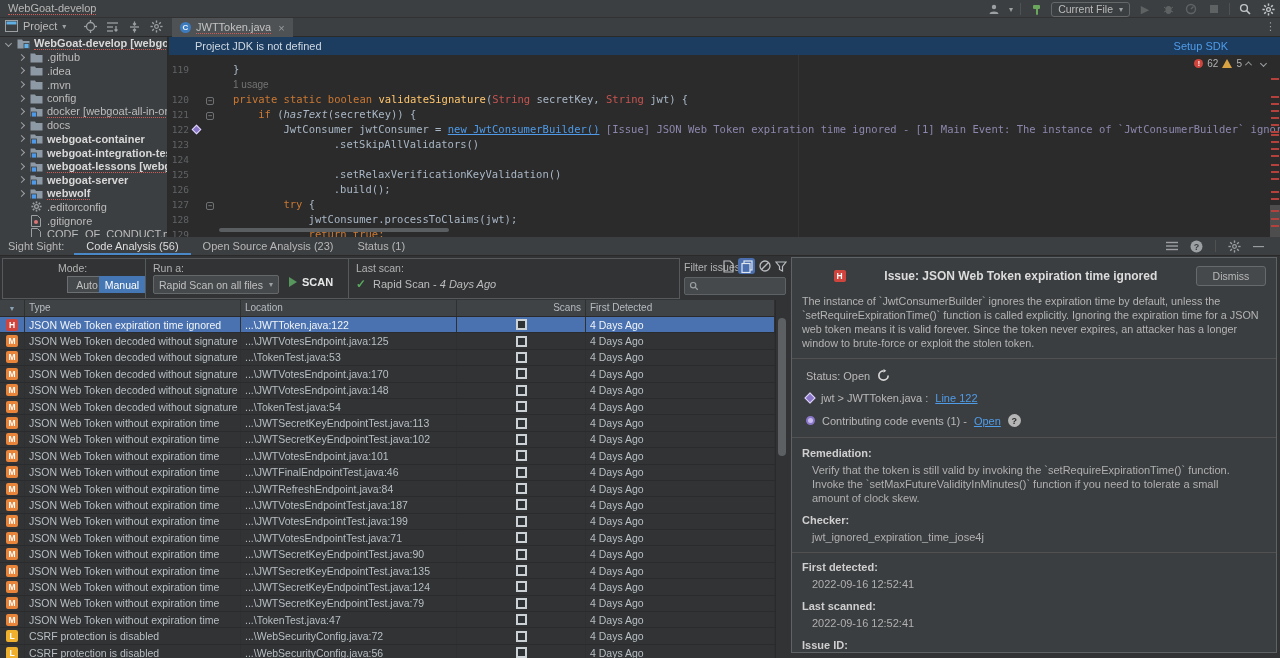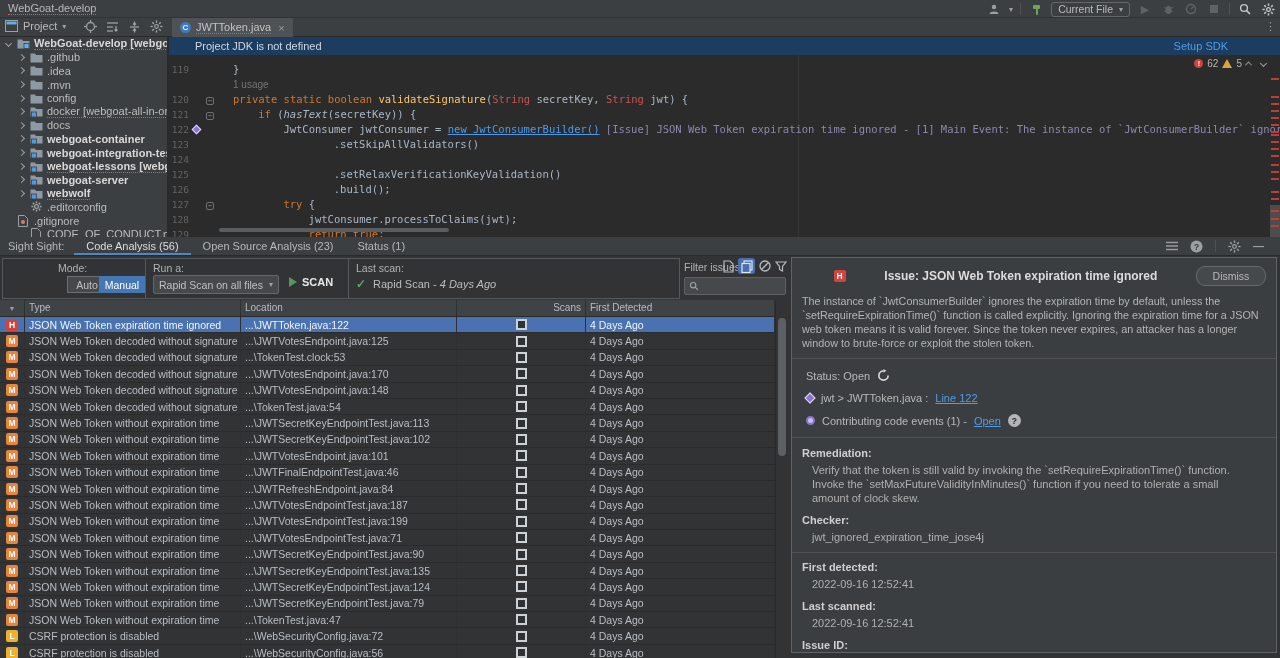--- a/index.html
+++ b/index.html
@@ -103,21 +103,21 @@
   .irow.sel { background:#4a72b0; color:#f0f4f8; }
   .sev { width:12px; height:12px; border-radius:2px; color:#fff; font-size:8.5px; font-weight:bold; display:flex; align-items:center; justify-content:center; margin:0 auto; }
   .scanbox { width:11px; height:11px; border:2px solid #ccd1d5; background:#2f3234; margin:0 auto; }
   .vscroll { position:absolute; left:775px; top:44px; width:12px; bottom:0; background:#313335; border-left:1px solid #2a2a2a; }
   .vthumb { position:absolute; left:2px; top:18px; width:8px; height:138px; background:#5c6062; border-radius:4px; }
 
   
   .details { position:absolute; left:791px; top:1px; width:486px; height:396px; background:#3b3e40; border:1px solid #5f6366; padding:8px 10px; font-size:11px; overflow:hidden; }
   .dtitle-row { display:flex; align-items:center; gap:7px; }
   .dtitle { font-size:12px; font-weight:bold; color:#dcdcdc; }
-  .dismiss { margin-left:auto; width:70px; height:20px; background:#45494b; border:1px solid #666a6c; border-radius:9px; color:#b8b8b8; font-size:10.5px; display:flex; align-items:center; justify-content:center; }
+  .dismiss { margin-left:auto; width:70px; height:20px; background:#45494b; border:1px solid #666a6c; border-radius:3px; color:#b8b8b8; font-size:10.5px; display:flex; align-items:center; justify-content:center; }
   .ddesc { margin-top:8px; color:#b4b4b4; font-size:10.8px; line-height:14px; }
   .dhr { height:1px; background:#515151; margin:8px -10px; }
   .drow { display:flex; align-items:center; gap:7px; margin:10px 0 10px 4px; color:#b8b8b8; }
   .dlink { color:#4f9ce8; text-decoration:underline; }
   .refresh-ico, .q-ico { flex:none; }
   .ddiamond { width:8px; height:8px; background:#8a76c8; border:1px solid #e0d8f6; transform:rotate(45deg); flex:none; }
   .dring { width:9px; height:9px; border-radius:50%; border:2px solid #8a76c8; background:#c9bdf0; flex:none; }
   .qmark { width:13px; height:13px; border-radius:50%; background:#b5b5b5; color:#2b2b2b; font-weight:bold; font-size:9px; display:flex; align-items:center; justify-content:center; }
   .dlabel { font-weight:bold; color:#cfcfcf; margin-top:9px; }
   .dval { color:#b0b0b0; margin:4px 0 0 10px; line-height:14px; }
@@ -386,21 +386,21 @@
                 <line x1="11" y1="7" x2="13.5" y2="7"></line>
                 <line x1="2.4" y1="2.4" x2="4.2" y2="4.2"></line>
                 <line x1="9.8" y1="9.8" x2="11.6" y2="11.6"></line>
                 <line x1="11.6" y1="2.4" x2="9.8" y2="4.2"></line>
                 <line x1="2.4" y1="11.6" x2="4.2" y2="9.8"></line>
               </g>
             </svg>
           </span>
           <span class="lbl">.editorconfig</span>
         </div>
-        <div class="trow" style="padding-left: 4px;">
+        <div class="trow" style="padding-left: 17px;">
           <span class="chev none"></span>
           <span class="ticon">
             <svg width="10" height="12" viewBox="0 0 10 12">
               <path d="M0.5 0.5 L6.5 0.5 L9.5 3.5 L9.5 11.5 L0.5 11.5 Z" fill="none" stroke="#9da0a2"></path>
               <circle cx="5" cy="7" r="2" fill="#d77"></circle>
             </svg>
           </span>
           <span class="lbl">.gitignore</span>
         </div>
         <div class="trow" style="padding-left: 17px;">
@@ -656,21 +656,21 @@
             <div style="justify-content: center;">
               <span class="scanbox"></span>
             </div>
             <div>4 Days Ago</div>
           </div>
           <div class="irow">
             <div>
               <span class="sev" style="background:#e8853b">M</span>
             </div>
             <div>JSON Web Token decoded without signature verification</div>
-            <div>...\TokenTest.clock:53</div>
+            <div>...\TokenTest.java:53</div>
             <div style="justify-content: center;">
               <span class="scanbox"></span>
             </div>
             <div>4 Days Ago</div>
           </div>
           <div class="irow">
             <div>
               <span class="sev" style="background:#e8853b">M</span>
             </div>
             <div>JSON Web Token decoded without signature verification</div>

